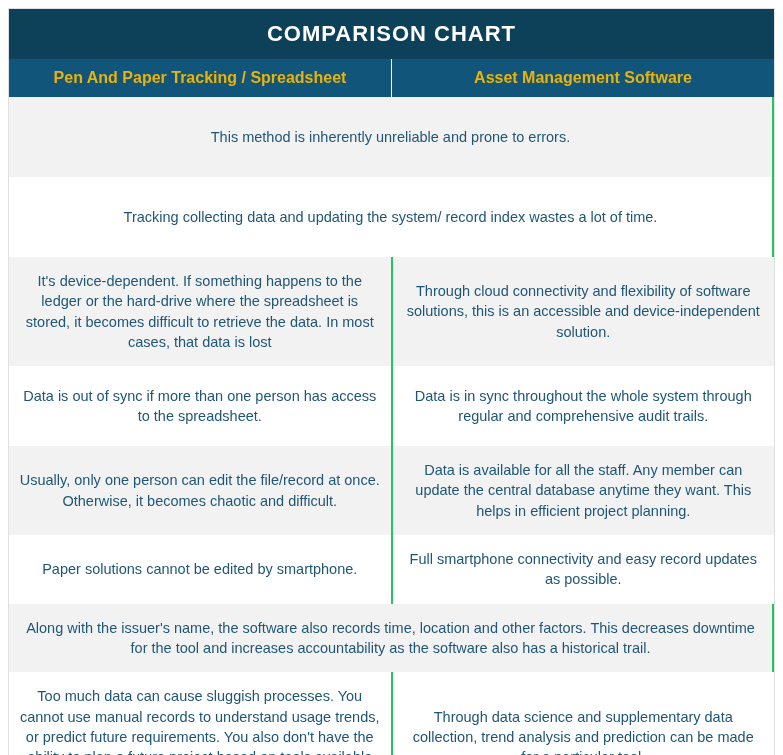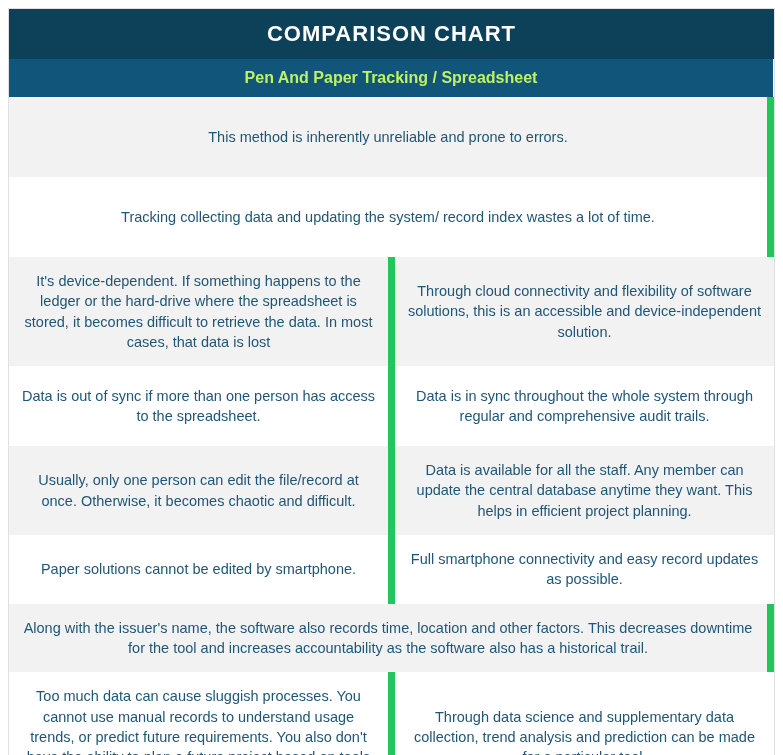--- a/index.html
+++ b/index.html
@@ -26,21 +26,21 @@
       letter-spacing: 1px;
       padding: 12px 8px;
     }
     .header-row {
       display: flex;
       background: #ffffff;
     }
     .header-cell {
       flex: 1;
       background: #11557a;
-      color: #bef264;
+      color: #eab308;
       text-align: center;
       font-size: 16px;
       font-weight: 600;
       padding: 10px 8px;
     }
     .header-cell:first-child {
       border-right: 1px solid #ffffff;
     }
     .body-row {
       display: flex;
@@ -56,36 +56,37 @@
       color: #1f5676;
       text-align: center;
       font-size: 14.5px;
       line-height: 1.4;
       padding: 14px 10px;
       display: flex;
       align-items: center;
       justify-content: center;
     }
     .body-cell:first-child {
-      border-right: 7px solid #22c55e;
+      border-right: 2px solid #22c55e;
     }
     .row-tall {
       min-height: 80px;
     }
     .row-short {
       min-height: 60px;
     }
   </style>
 </head>
 <body>
 
 <div class="chart-container">
   <div class="chart-title">COMPARISON CHART</div>
   <div class="header-row">
     <div class="header-cell">Pen And Paper Tracking / Spreadsheet</div>
+    <div class="header-cell">Asset Management Software</div>
   </div>
   <div class="body">
     <div class="body-row row-tall">
       <div class="body-cell">This method is inherently unreliable and prone to errors.</div>
     </div>
     <div class="body-row row-tall">
       <div class="body-cell">Tracking collecting data and updating the system/ record index wastes a lot of time.</div>
     </div>
     <div class="body-row">
       <div class="body-cell">It's device-dependent. If something happens to the ledger or the hard-drive where the spreadsheet is stored, it becomes difficult to retrieve the data. In most cases, that data is lost</div>

